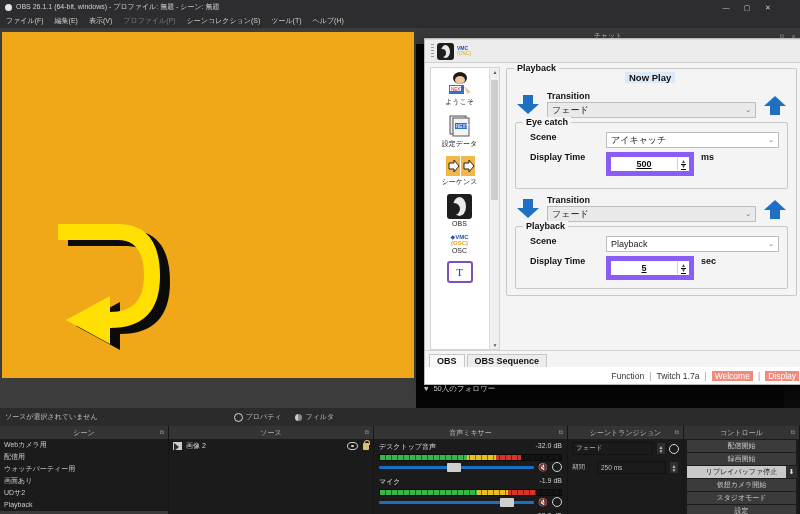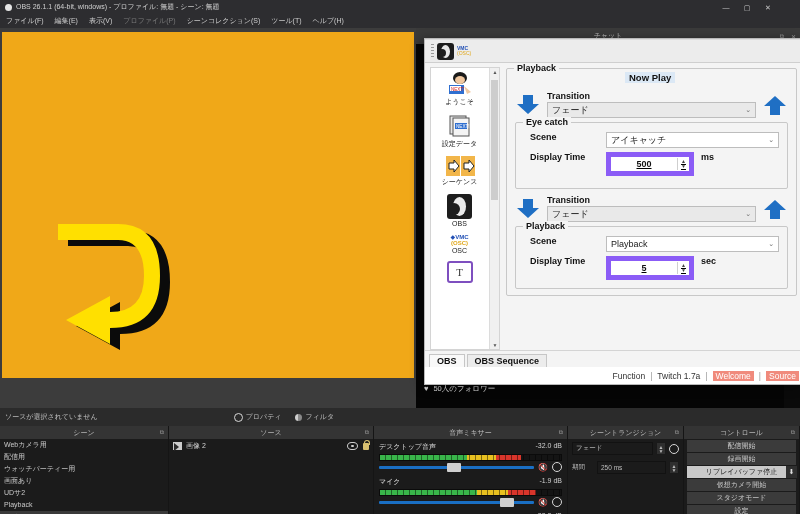--- a/index.html
+++ b/index.html
@@ -538,15 +538,15 @@
     <span class="tab">OBS Sequence</span>
   </div>
 
   <div class="dlg-status">
     <span>Function</span>
     <span class="sep">|</span>
     <span>Twitch 1.7a</span>
     <span class="sep">|</span>
     <span class="pill">Welcome</span>
     <span class="sep">|</span>
-    <span class="pill">Source</span>
+    <span class="pill">Display</span>
   </div>
 </div>
 
 </body></html>

